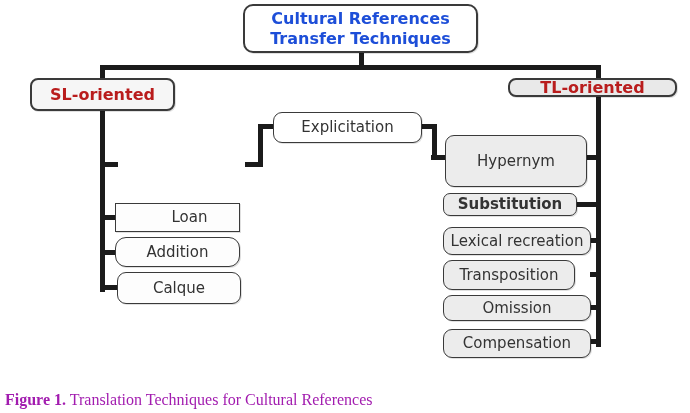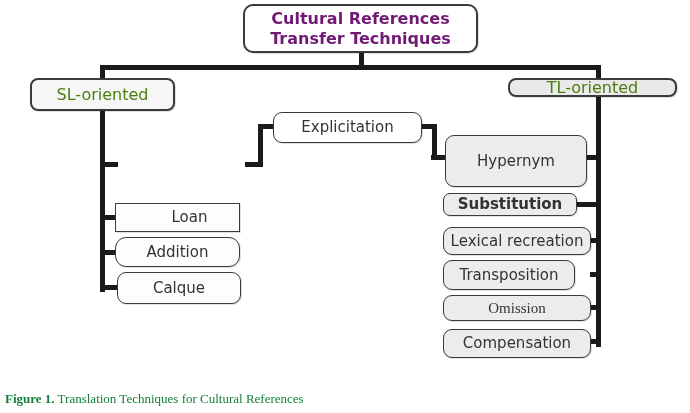--- a/index.html
+++ b/index.html
@@ -12,43 +12,43 @@
   .ln{position:absolute;background:#1b1b1b;z-index:1;}
   
   .node{
     position:absolute;z-index:2;box-sizing:border-box;
     background:#fdfdfd;border:1.6px solid #3a3a3a;border-radius:9px;
     display:flex;flex-direction:column;align-items:center;justify-content:center;
     text-align:center;color:#333;font-size:15px;line-height:1.25;
     box-shadow:1px 1px 0 rgba(0,0,0,0.12);
   }
   .node .l{display:block;white-space:nowrap;}
-  .hdr{font-weight:normal;font-size:16px;color:#4d7c0f;border-width:2px;border-radius:8px;align-items:center;}
+  .hdr{font-weight:bold;font-size:16px;color:#b91c1c;border-width:2px;border-radius:8px;align-items:center;}
   .sq{border-radius:0;border-width:1.4px;}
   .gray{background:#ececec;}
   
-  .n-root{left:243px;top:4px;width:235px;height:49px;border-radius:10px;border-width:2px;font-weight:bold;font-size:16px;color:#701a75;background:#ffffff;}
+  .n-root{left:243px;top:4px;width:235px;height:49px;border-radius:10px;border-width:2px;font-weight:bold;font-size:16px;color:#1d4ed8;background:#ffffff;}
   .n-sl{left:30px;top:78px;width:145px;height:33px;background:#f6f6f6;}
   .n-tl{left:508px;top:78px;width:169px;height:19px;background:#e9e9e9;}
   .n-expl{left:273px;top:112px;width:149px;height:31px;background:#ffffff;}
   .n-spec{left:117px;top:142px;width:129px;height:46px;background:#fbfbfb;}
   .n-loan{left:115px;top:203px;width:125px;height:29px;padding-left:24px;}
   .n-add{left:115px;top:237px;width:125px;height:30px;border-radius:11px;}
   .n-calque{left:117px;top:272px;width:124px;height:32px;}
   .n-gen{left:445px;top:135px;width:142px;height:52px;}
   .n-sub{left:443px;top:193px;width:134px;height:23px;border-radius:7px;font-weight:bold;}
   .n-lex{left:443px;top:227px;width:148px;height:28px;}
   .n-trans{left:443px;top:260px;width:132px;height:30px;}
-  .n-omis{left:443px;top:295px;width:148px;height:26px;font-family:Liberation Serif, serif;}
+  .n-omis{left:443px;top:295px;width:148px;height:26px;}
   .n-comp{left:443px;top:329px;width:148px;height:29px;}
   
   .caption{
     position:absolute;left:5px;top:391px;z-index:2;
     font-family:"Liberation Serif","DejaVu Serif",serif;
-    font-size:13px;color:#15803d;white-space:nowrap;
+    font-size:16px;color:#a21caf;white-space:nowrap;
   }
   .caption .bold{font-weight:bold;}
 </style>
 </head>
 <body>
 
 <div class="canvas">
 
   <div class="ln" style="left:359px;top:53px;width:5px;height:13px;"></div>
   <div class="ln" style="left:100px;top:65px;width:501px;height:5px;"></div>

